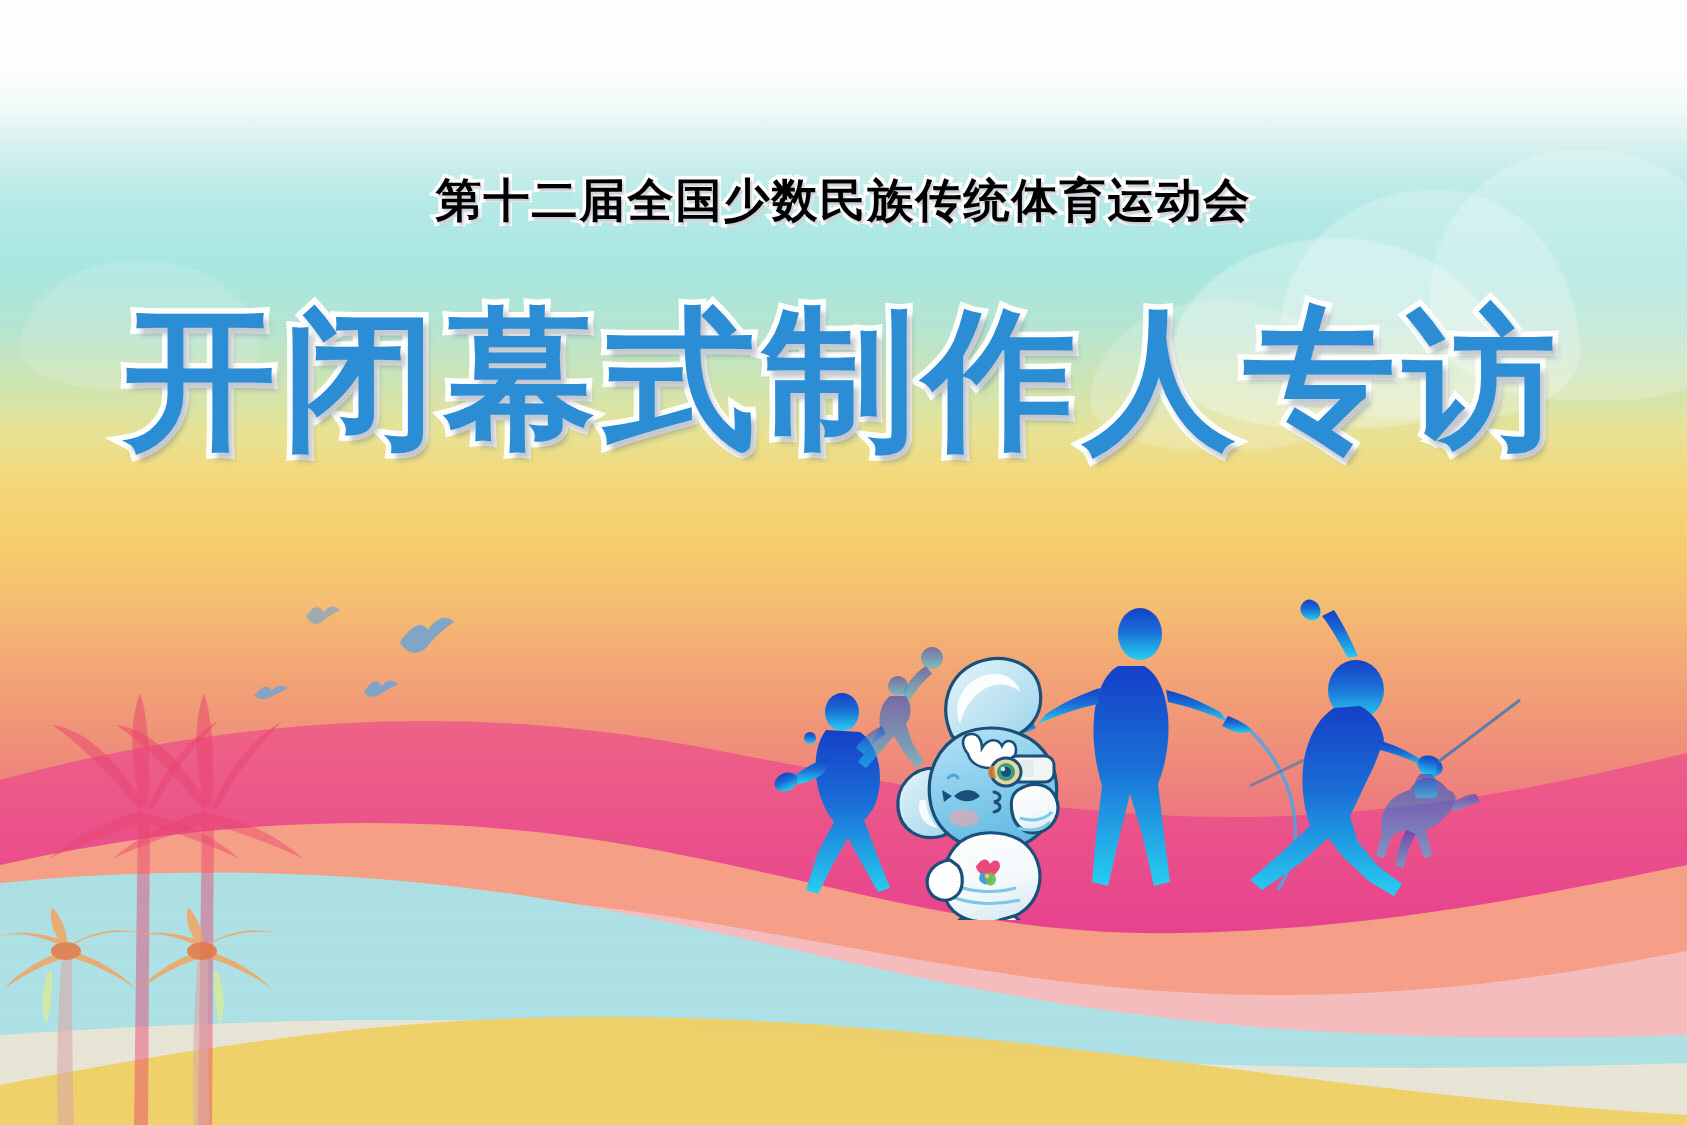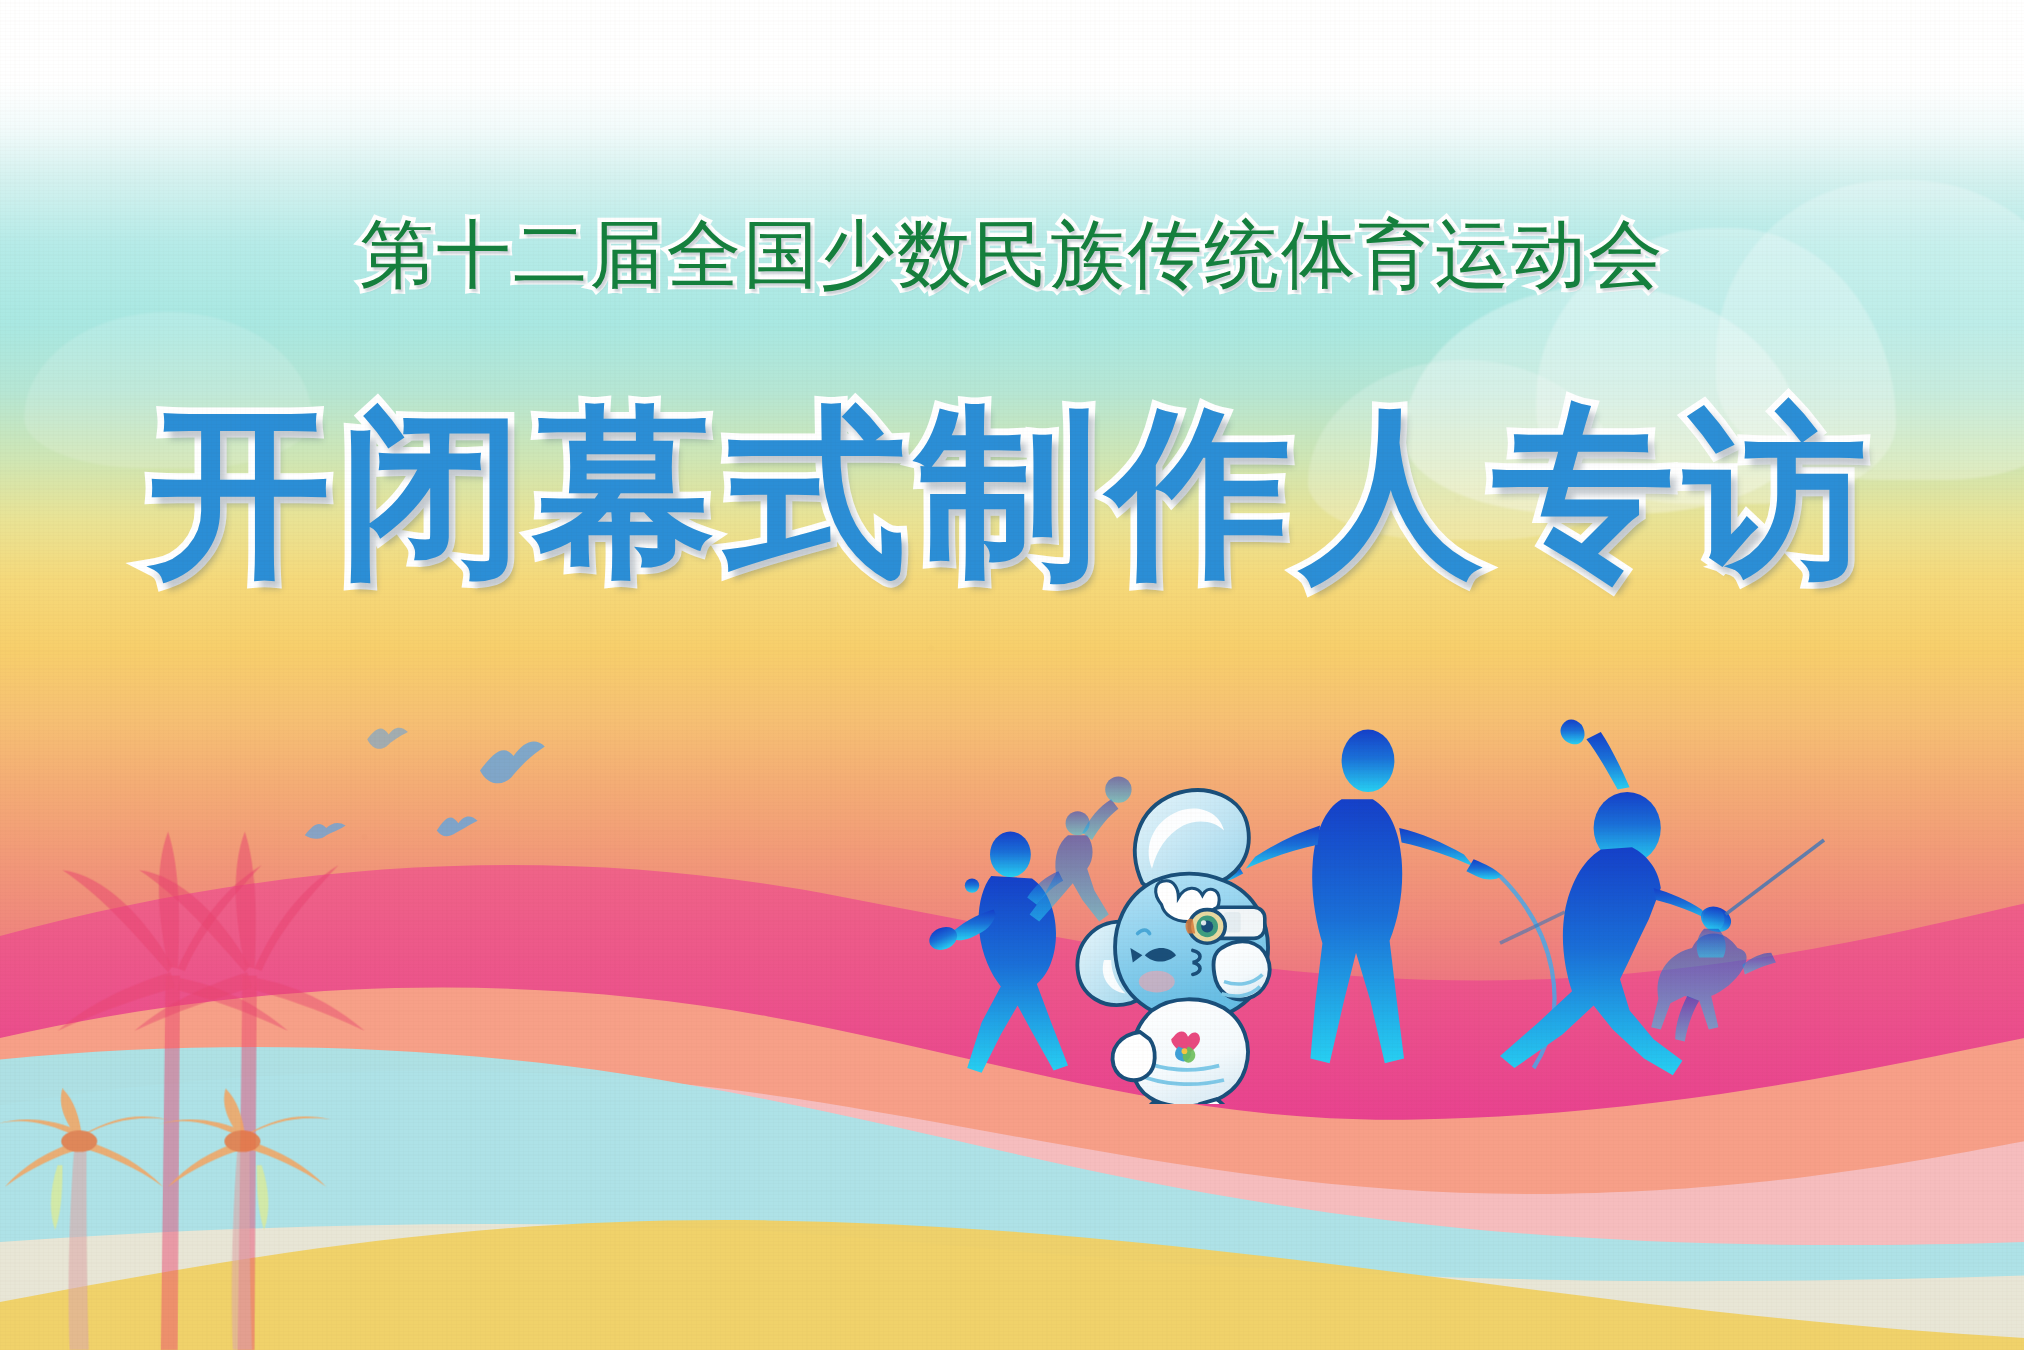--- a/index.html
+++ b/index.html
@@ -92,41 +92,40 @@
   .mascot{position:absolute;left:890px;top:650px;width:220px;height:270px;}
 
   
   .text-block{
     position:absolute;left:0;top:0;width:100%;
     text-align:center;
     pointer-events:none;
   }
   .subtitle{
     position:absolute;left:0;top:170px;width:100%;
-    font-size:62px;
-    font-weight:normal;
+    font-size:46px;
+    font-weight:bold;
     letter-spacing:2px;
-    color:#15803d;
+    color:#000000;
     -webkit-text-stroke:7px #ffffff;
     paint-order:stroke fill;
     text-shadow:2px 3px 2px rgba(70,90,110,.28);
     white-space:nowrap;
   }
   .title{
     position:absolute;left:0;top:300px;width:100%;
     font-size:152px;
     font-weight:bold;
     letter-spacing:8px;
     color:#2b8ed6;
     -webkit-text-stroke:11px #ffffff;
     paint-order:stroke fill;
     text-shadow:5px 7px 5px rgba(60,80,100,.30);
     white-space:nowrap;
     line-height:1.05;
-    margin-top:32px;
   }
 </style>
 </head>
 <body>
 
 <div id="stage">
 
   <div class="bg-gradient"></div>
 
   <div class="cloud c1"></div>

